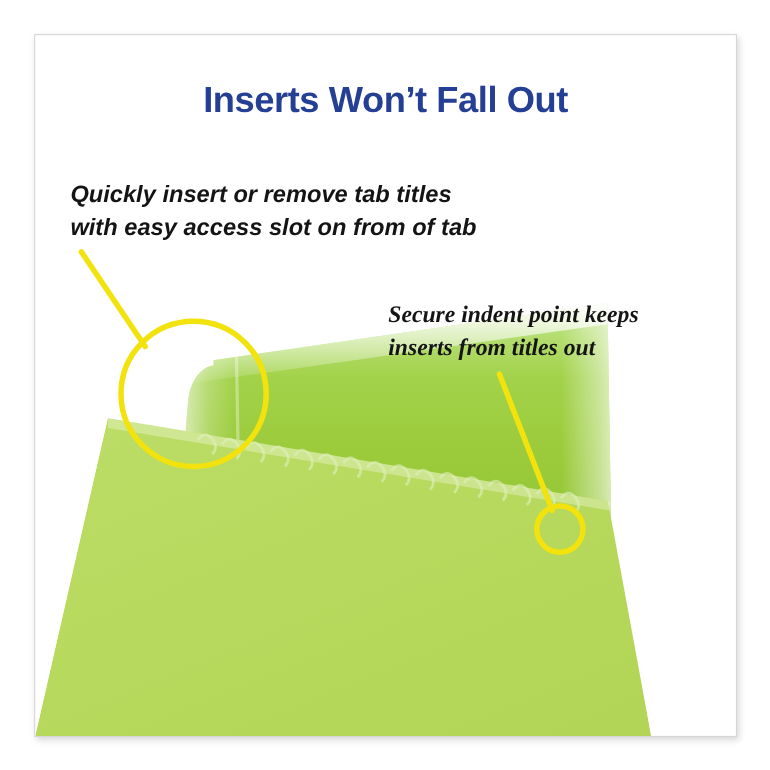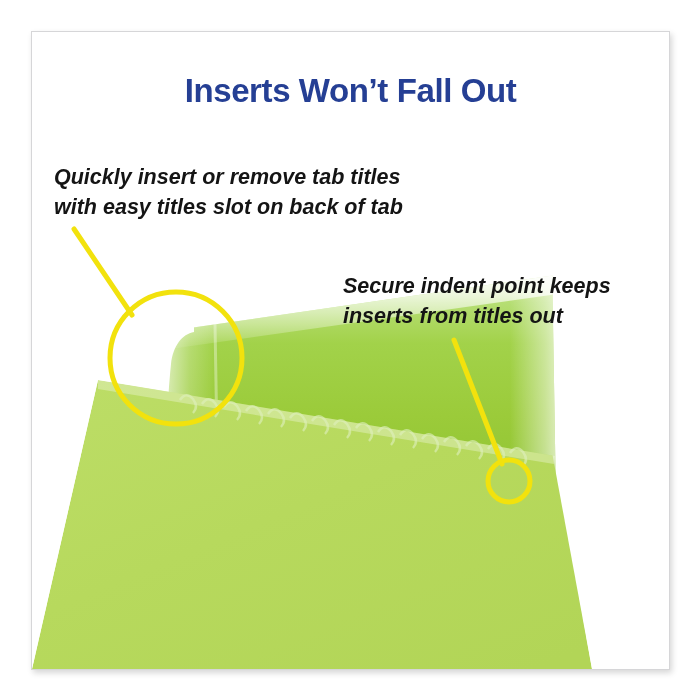--- a/index.html
+++ b/index.html
@@ -52,23 +52,24 @@
     white-space: nowrap;
   }
   .callout {
     position: absolute;
     font-style: italic;
     font-weight: bold;
     font-size: 21.5px;
     line-height: 1.38;
     color: #141414;
     white-space: nowrap;
+    margin-left: 10px;
   }
   #callout-left { left: 22px; top: 131px; }
-  #callout-right { left: 311px; top: 240px; }
+  #callout-right { left: 311px; top: 240px; font-family: Liberation Serif, serif; }
   .callout .line { display: block; }
 
   
   #artwork {
     position: absolute;
     left: 0; top: 0;
     width: 637px;
     height: 637px;
     display: block;
   }
@@ -175,21 +176,21 @@
           <circle cx="144" cy="326" r="66"></circle>
           <line x1="422" y1="308" x2="470" y2="432"></line>
           <circle cx="477" cy="449" r="21"></circle>
         </g>
       </svg>
 
       <h1 id="headline">Inserts Won’t Fall Out</h1>
 
       <div class="callout" id="callout-left">
         <span class="line">Quickly insert or remove tab titles</span>
-        <span class="line">with easy titles slot on back of tab</span>
+        <span class="line">with easy access slot on from of tab</span>
       </div>
 
       <div class="callout" id="callout-right">
         <span class="line">Secure indent point keeps</span>
         <span class="line">inserts from titles out</span>
       </div>
 
     </div>
   </div>
 </div>

